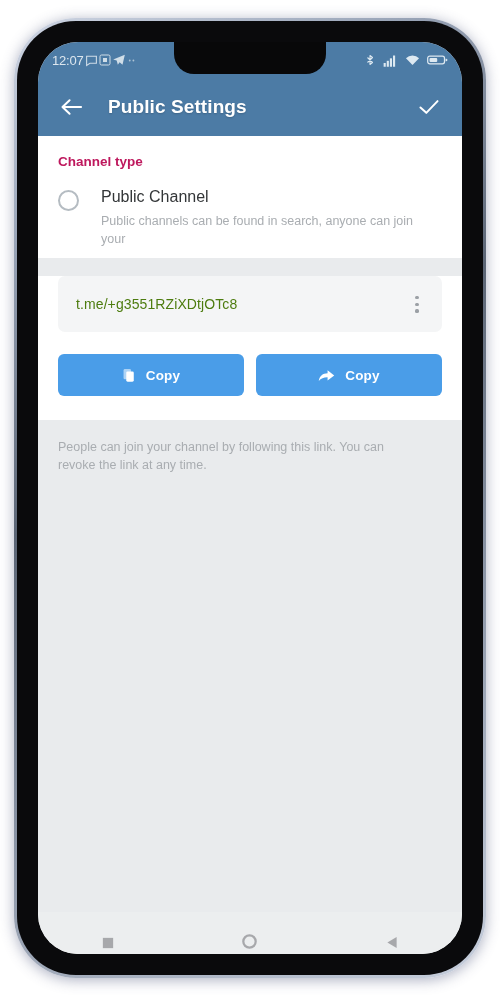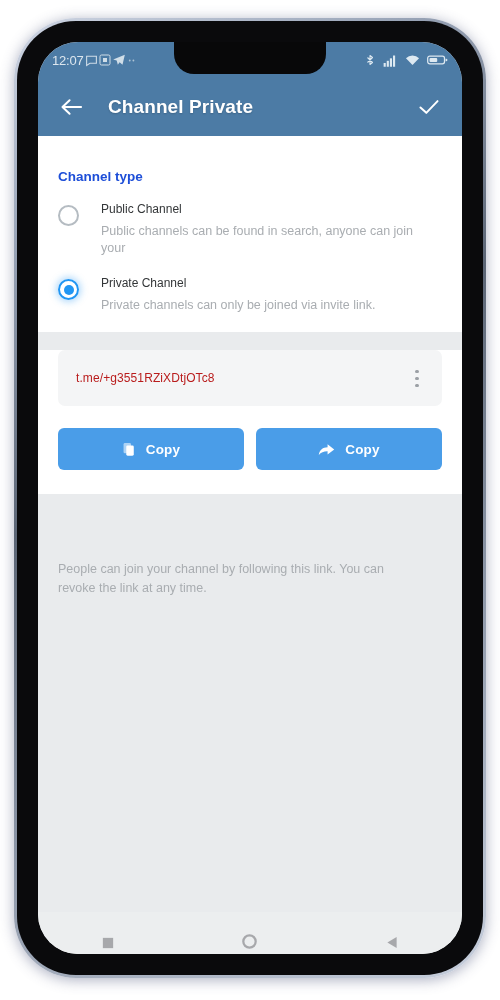--- a/index.html
+++ b/index.html
@@ -122,24 +122,24 @@
     bottom: 42px;
     background: #e9ebed;
     overflow: hidden;
   }
   .card {
     background: #ffffff;
     width: 100%;
     box-sizing: border-box;
   }
   .section-header {
-    color: #1d4ed8;
+    color: #be185d;
     font-size: 13.5px;
     font-weight: bold;
-    padding: 33px 20px 10px 20px;
+    padding: 18px 20px 10px 20px;
   }
 
   
   .radio-row {
     display: flex;
     align-items: flex-start;
     padding: 8px 20px 10px 20px;
   }
   .radio {
     flex: 0 0 auto;
@@ -159,21 +159,21 @@
     content: "";
     position: absolute;
     left: 50%; top: 50%;
     transform: translate(-50%,-50%);
     width: 10px; height: 10px;
     border-radius: 50%;
     background: #2196f3;
   }
   .radio-texts { margin-left: 22px; }
   .radio-title {
-    font-size: 12px;
+    font-size: 16px;
     color: #333638;
     line-height: 1.3;
   }
   .radio-desc {
     font-size: 12.5px;
     color: #a9adb1;
     line-height: 1.42;
     margin-top: 5px;
     max-width: 335px;
   }
@@ -186,22 +186,22 @@
     height: 56px;
     background: #f4f5f6;
     border-radius: 7px;
     display: flex;
     align-items: center;
     padding: 0 8px 0 18px;
     box-sizing: border-box;
   }
   #invite-link-text {
     flex: 1 1 auto;
-    font-size: 12px;
-    color: #b91c1c;
+    font-size: 14px;
+    color: #4d7c0f;
     letter-spacing: .1px;
   }
   #link-menu-button {
     flex: 0 0 auto;
     width: 34px; height: 40px;
     display: flex; flex-direction: column;
     align-items: center; justify-content: center;
     gap: 3.5px;
   }
   .dot { width: 3.2px; height: 3.2px; border-radius: 50%; background: #9ba0a5; display: block; }
@@ -228,21 +228,20 @@
   }
 
   
   #footer-note {
     padding: 18px 20px 0 20px;
     font-size: 12.5px;
     color: #a9adb1;
     line-height: 1.45;
     max-width: 392px;
     box-sizing: border-box;
-    margin-top: 48px;
   }
 
   
   #nav-bar {
     position: absolute;
     left: 0; bottom: 0;
     width: 100%;
     height: 42px;
     background: #eceeef;
     display: flex;
@@ -302,48 +301,41 @@
   </div>
 
   <div id="notch"></div>
 
   <div id="app-bar">
     <div id="back-button">
       <svg width="23" height="20" viewBox="0 0 24 20">
         <path fill="none" stroke="#ffffff" stroke-width="2.1" stroke-linecap="round" stroke-linejoin="round" d="M10 3 2.6 10l7.4 7M2.8 10H22"></path>
       </svg>
     </div>
-    <div id="app-bar-title">Channel Private</div>
+    <div id="app-bar-title">Public Settings</div>
     <div id="done-button">
       <svg width="22" height="18" viewBox="0 0 24 20">
         <path fill="none" stroke="#ffffff" stroke-width="2.2" stroke-linecap="round" stroke-linejoin="round" d="M2.5 10.5 9 16.5 21.5 3.5"></path>
       </svg>
     </div>
   </div>
 
   <div id="content">
 
     <div class="card">
       <div class="section-header">Channel type</div>
 
       <div class="radio-row">
         <div class="radio off"></div>
         <div class="radio-texts">
           <div class="radio-title">Public Channel</div>
           <div class="radio-desc">Public channels can be found in search, anyone can join your</div>
         </div>
       </div>
 
-      <div class="radio-row" style="padding-bottom:18px;">
-        <div class="radio on"></div>
-        <div class="radio-texts">
-          <div class="radio-title">Private Channel</div>
-          <div class="radio-desc">Private channels can only be joined via invite link.</div>
-        </div>
-      </div>
     </div>
 
     <div class="gap"></div>
 
     <div class="card">
 
       <div id="link-field">
         <span id="invite-link-text">t.me/+g3551RZiXDtjOTc8</span>
         <div id="link-menu-button">
           <span class="dot"></span>

